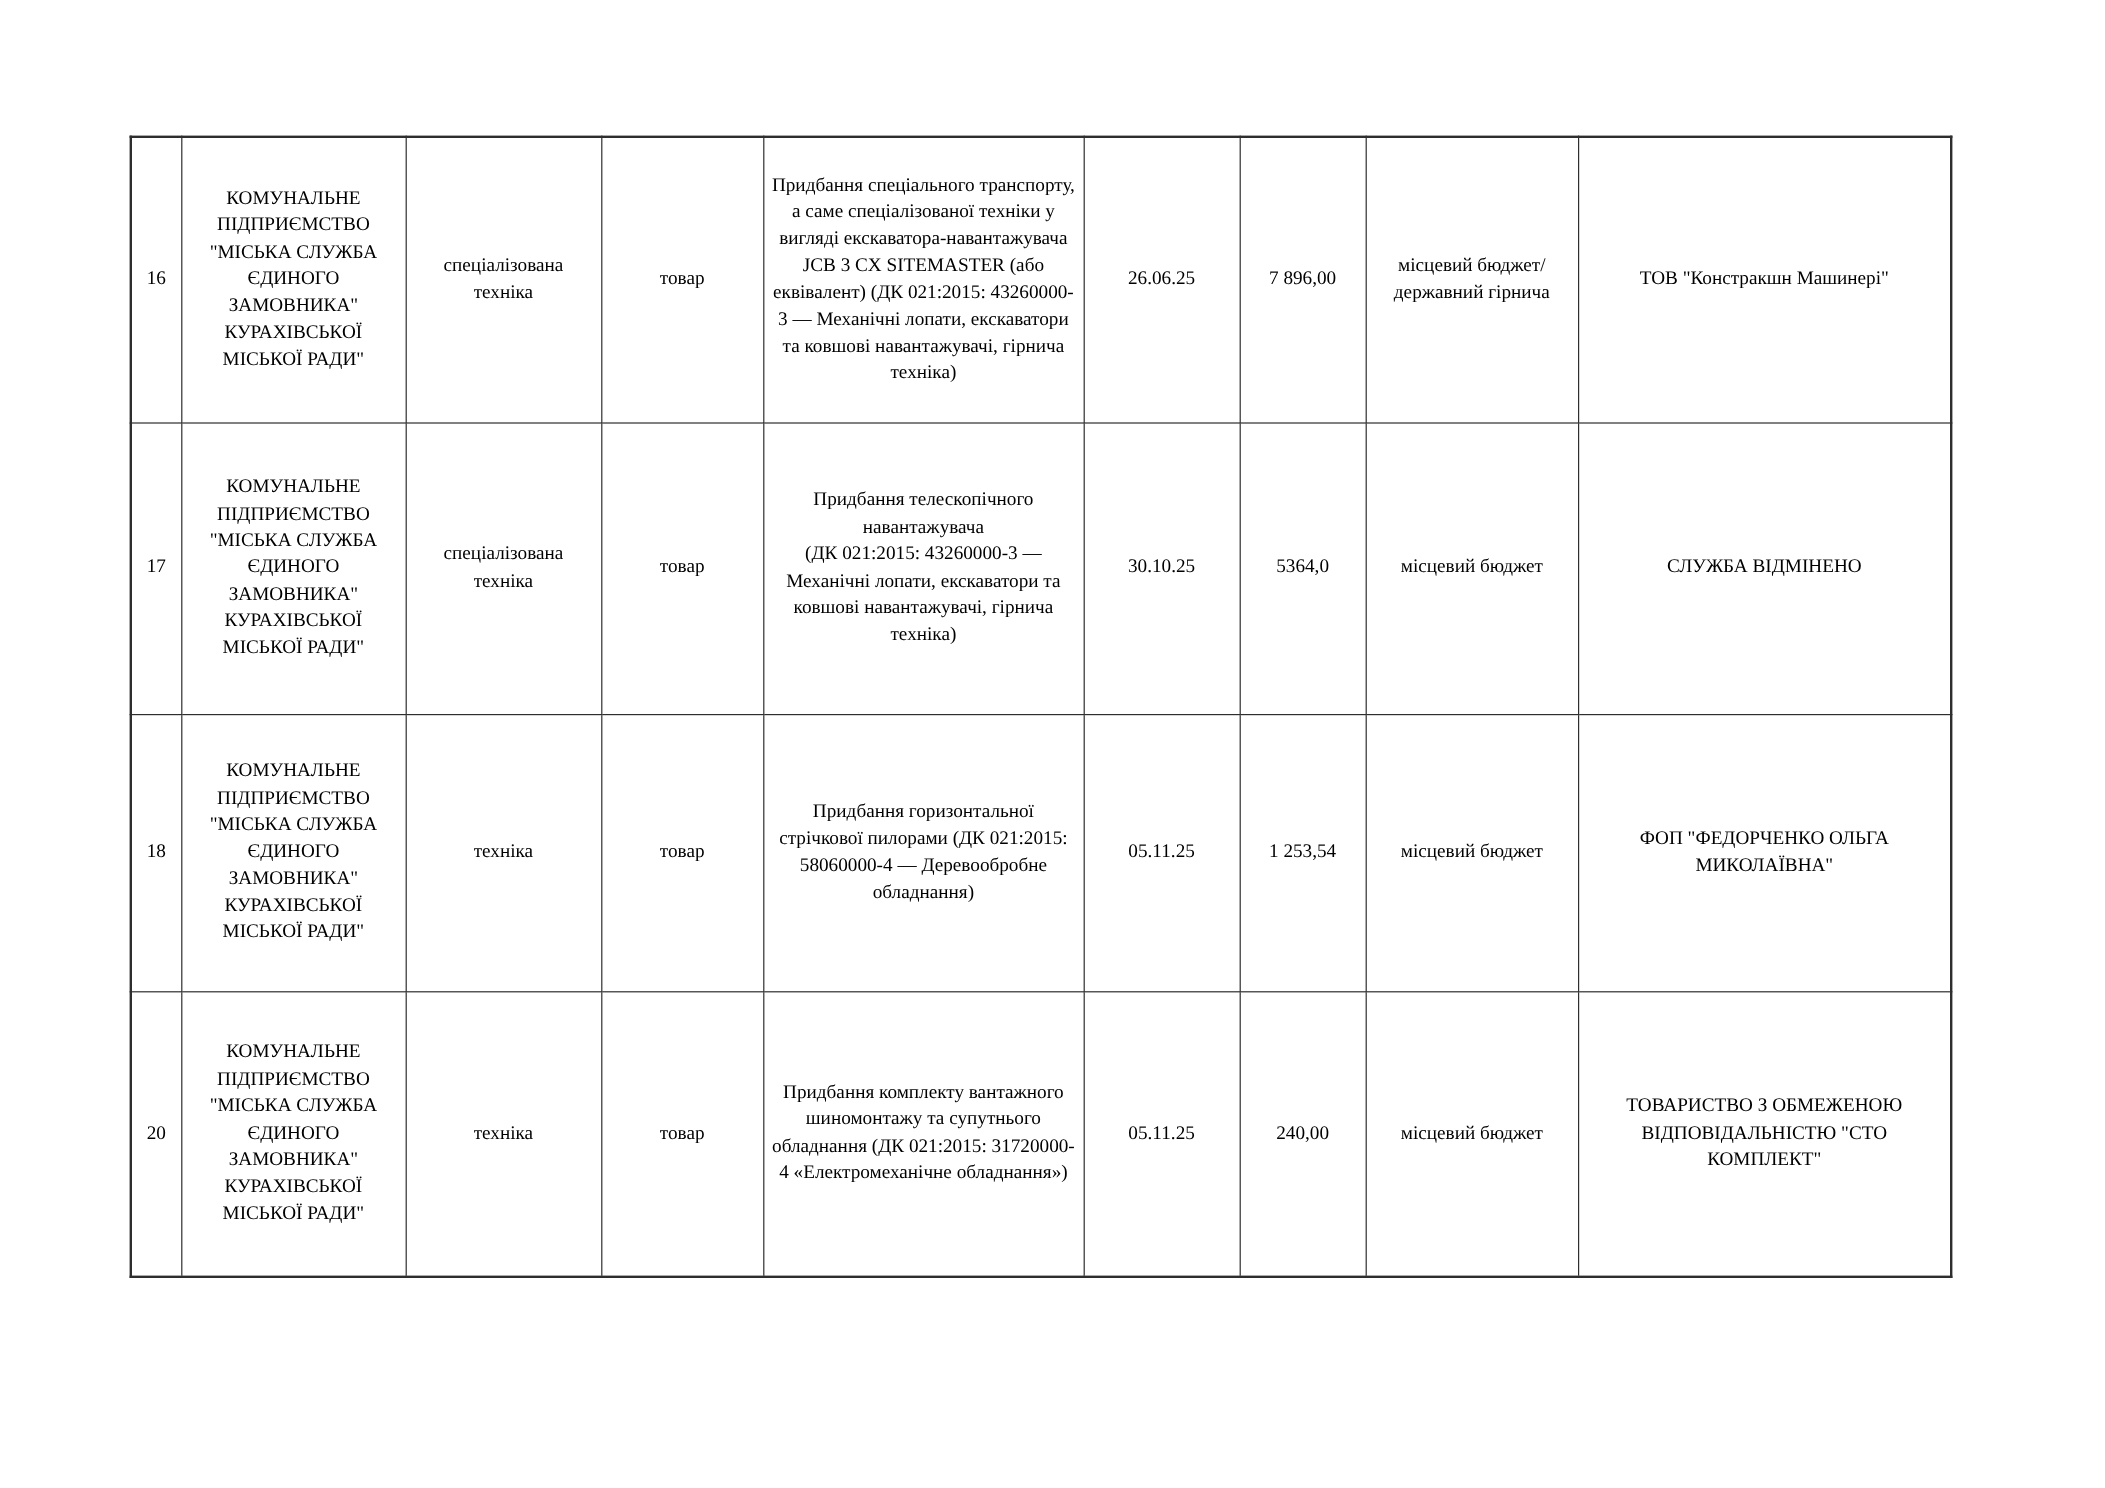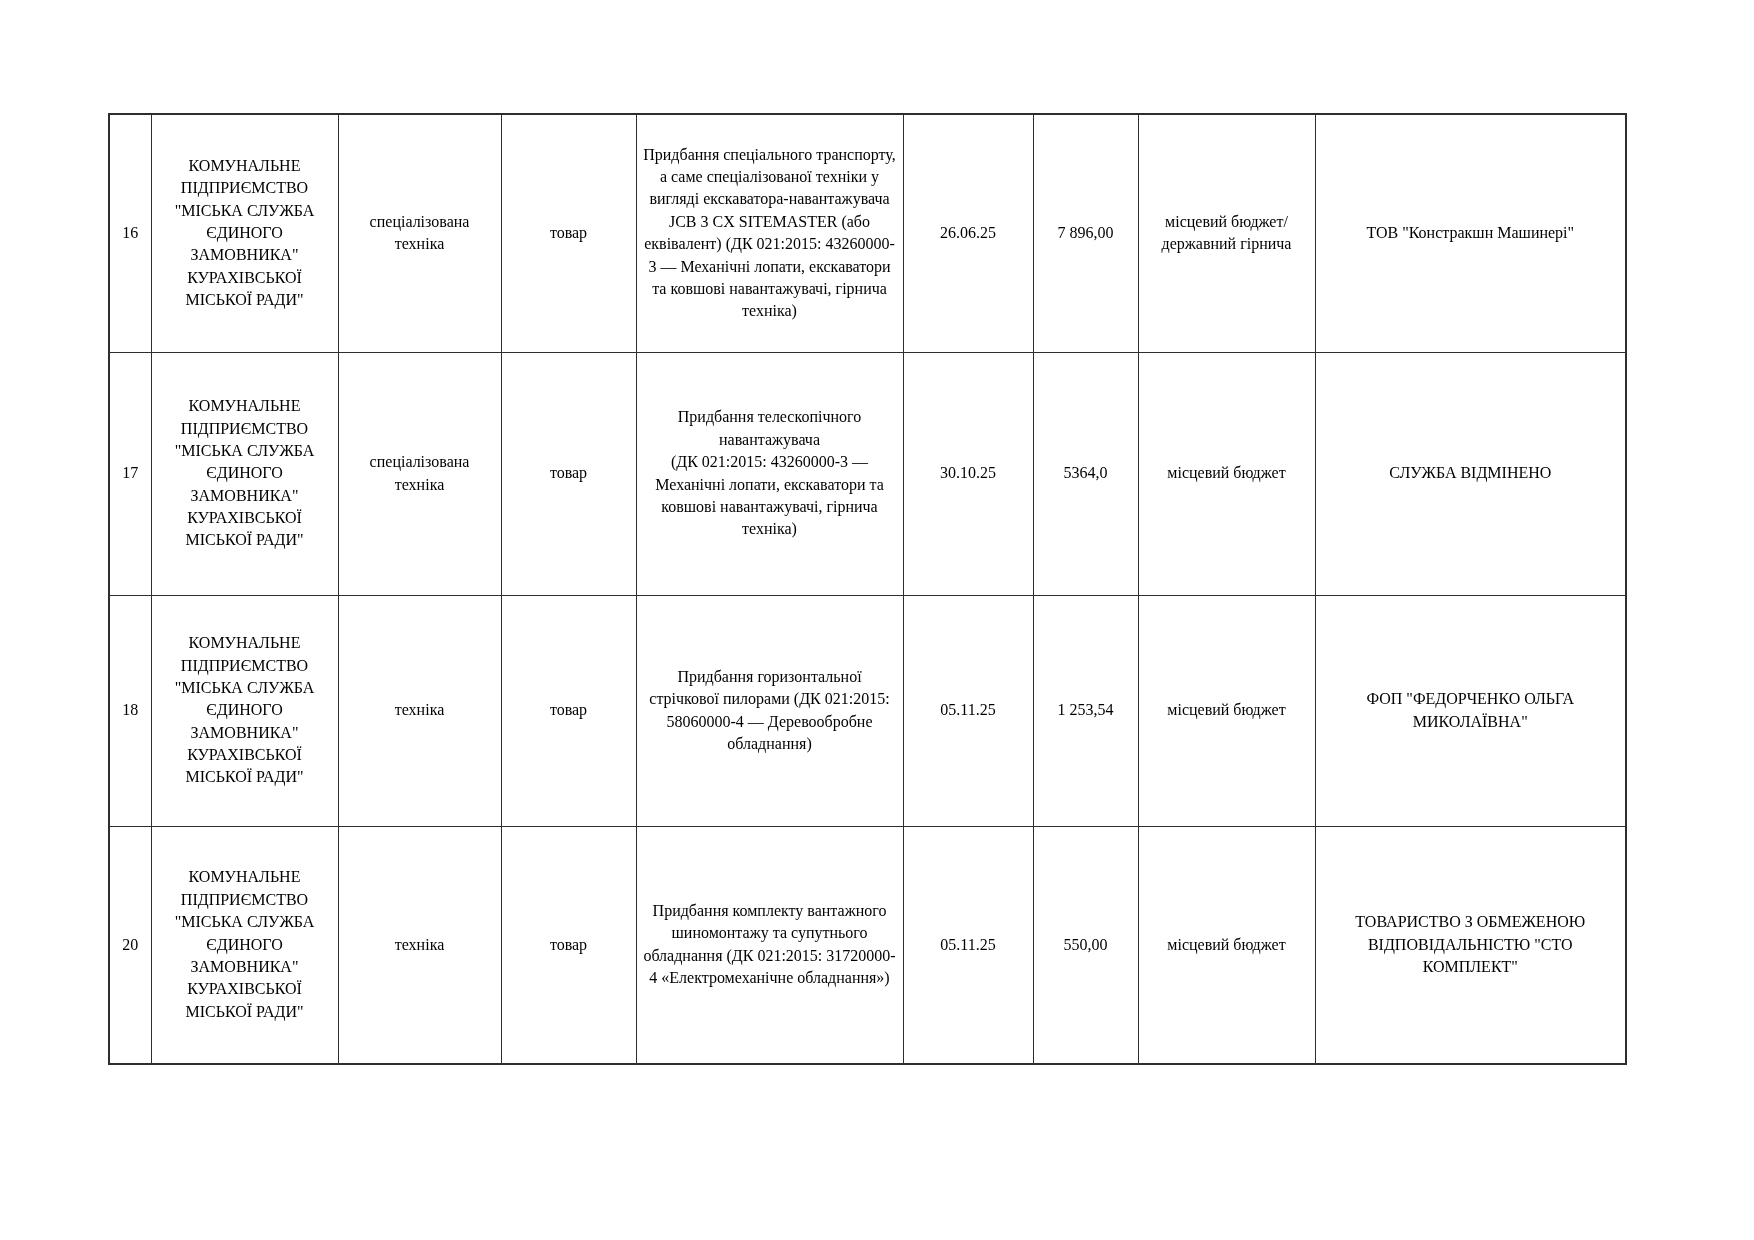--- a/index.html
+++ b/index.html
@@ -101,19 +101,19 @@
         <td class="c-funding">місцевий бюджет</td>
         <td class="c-contractor">ФОП "ФЕДОРЧЕНКО ОЛЬГА МИКОЛАЇВНА"</td>
       </tr>
       <tr class="r4">
         <td class="c-num">20</td>
         <td class="c-customer">КОМУНАЛЬНЕ ПІДПРИЄМСТВО "МІСЬКА СЛУЖБА ЄДИНОГО ЗАМОВНИКА" КУРАХІВСЬКОЇ МІСЬКОЇ РАДИ"</td>
         <td class="c-category">техніка</td>
         <td class="c-type">товар</td>
         <td class="c-desc">Придбання комплекту вантажного шиномонтажу та супутнього обладнання (ДК 021:2015: 31720000-4 «Електромеханічне обладнання»)</td>
         <td class="c-date">05.11.25</td>
-        <td class="c-amount">550,00</td>
+        <td class="c-amount">240,00</td>
         <td class="c-funding">місцевий бюджет</td>
         <td class="c-contractor">ТОВАРИСТВО З ОБМЕЖЕНОЮ ВІДПОВІДАЛЬНІСТЮ "СТО КОМПЛЕКТ"</td>
       </tr>
     </tbody>
   </table>
 </div>
 
 </body></html>

